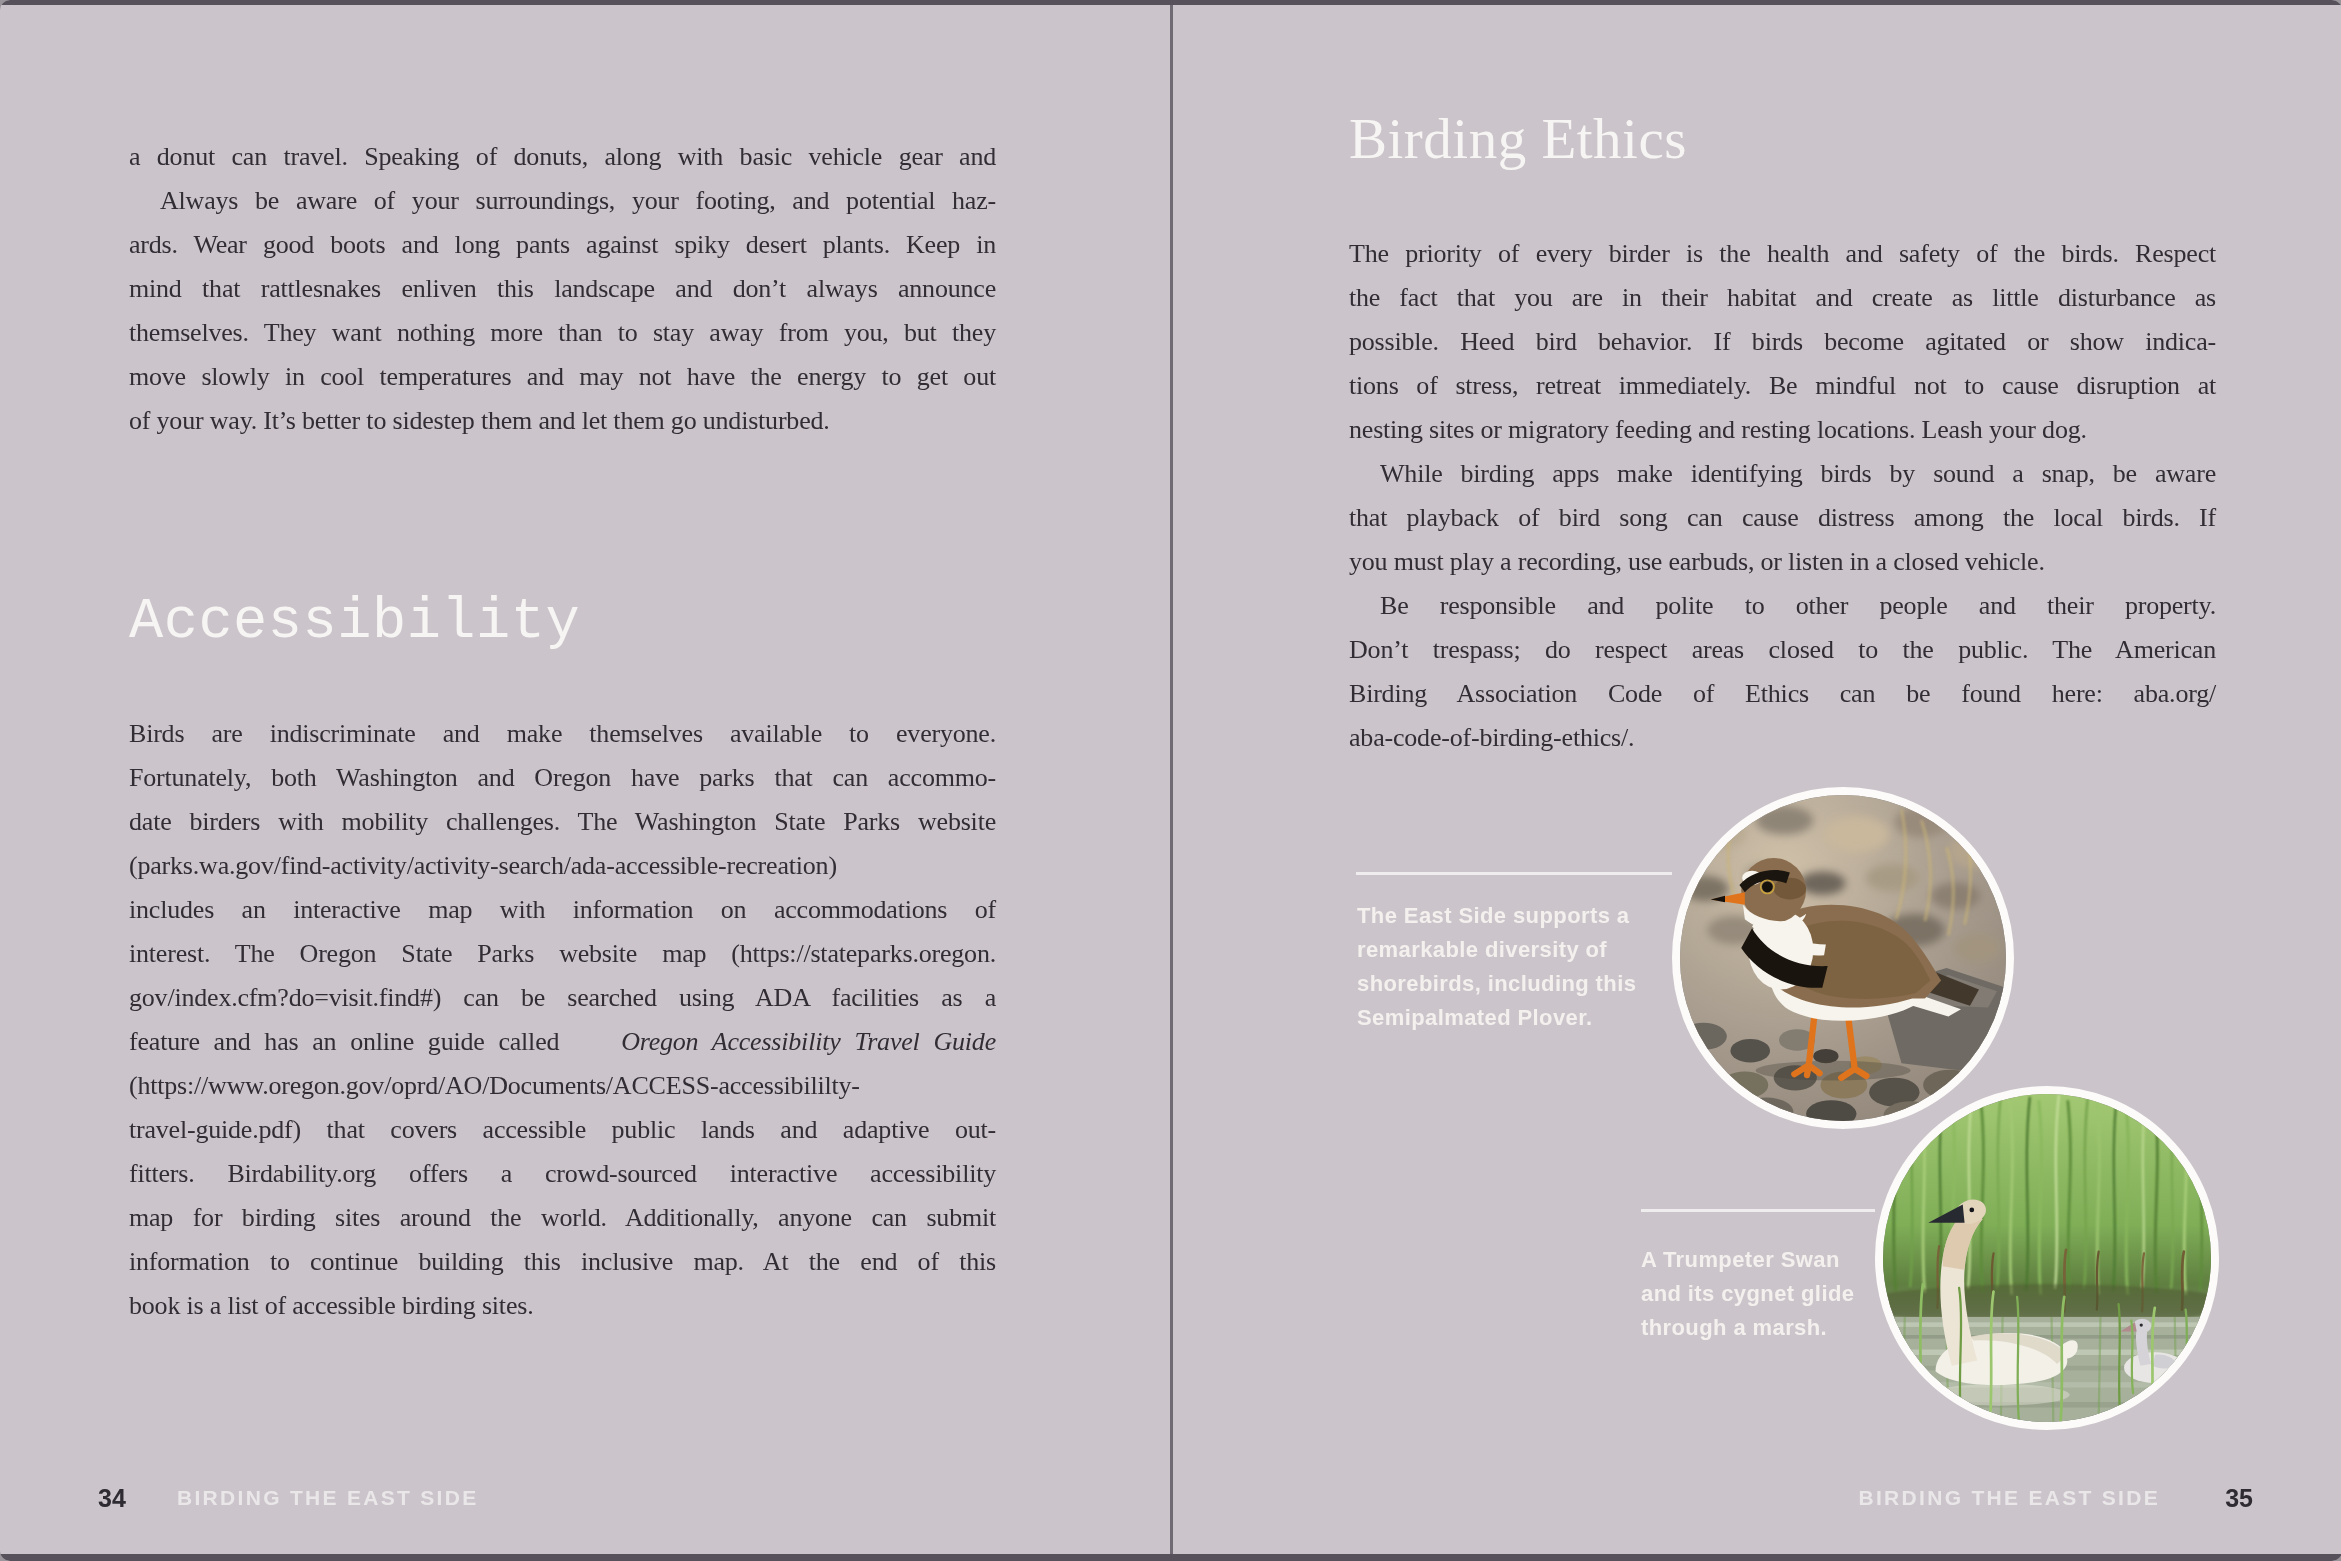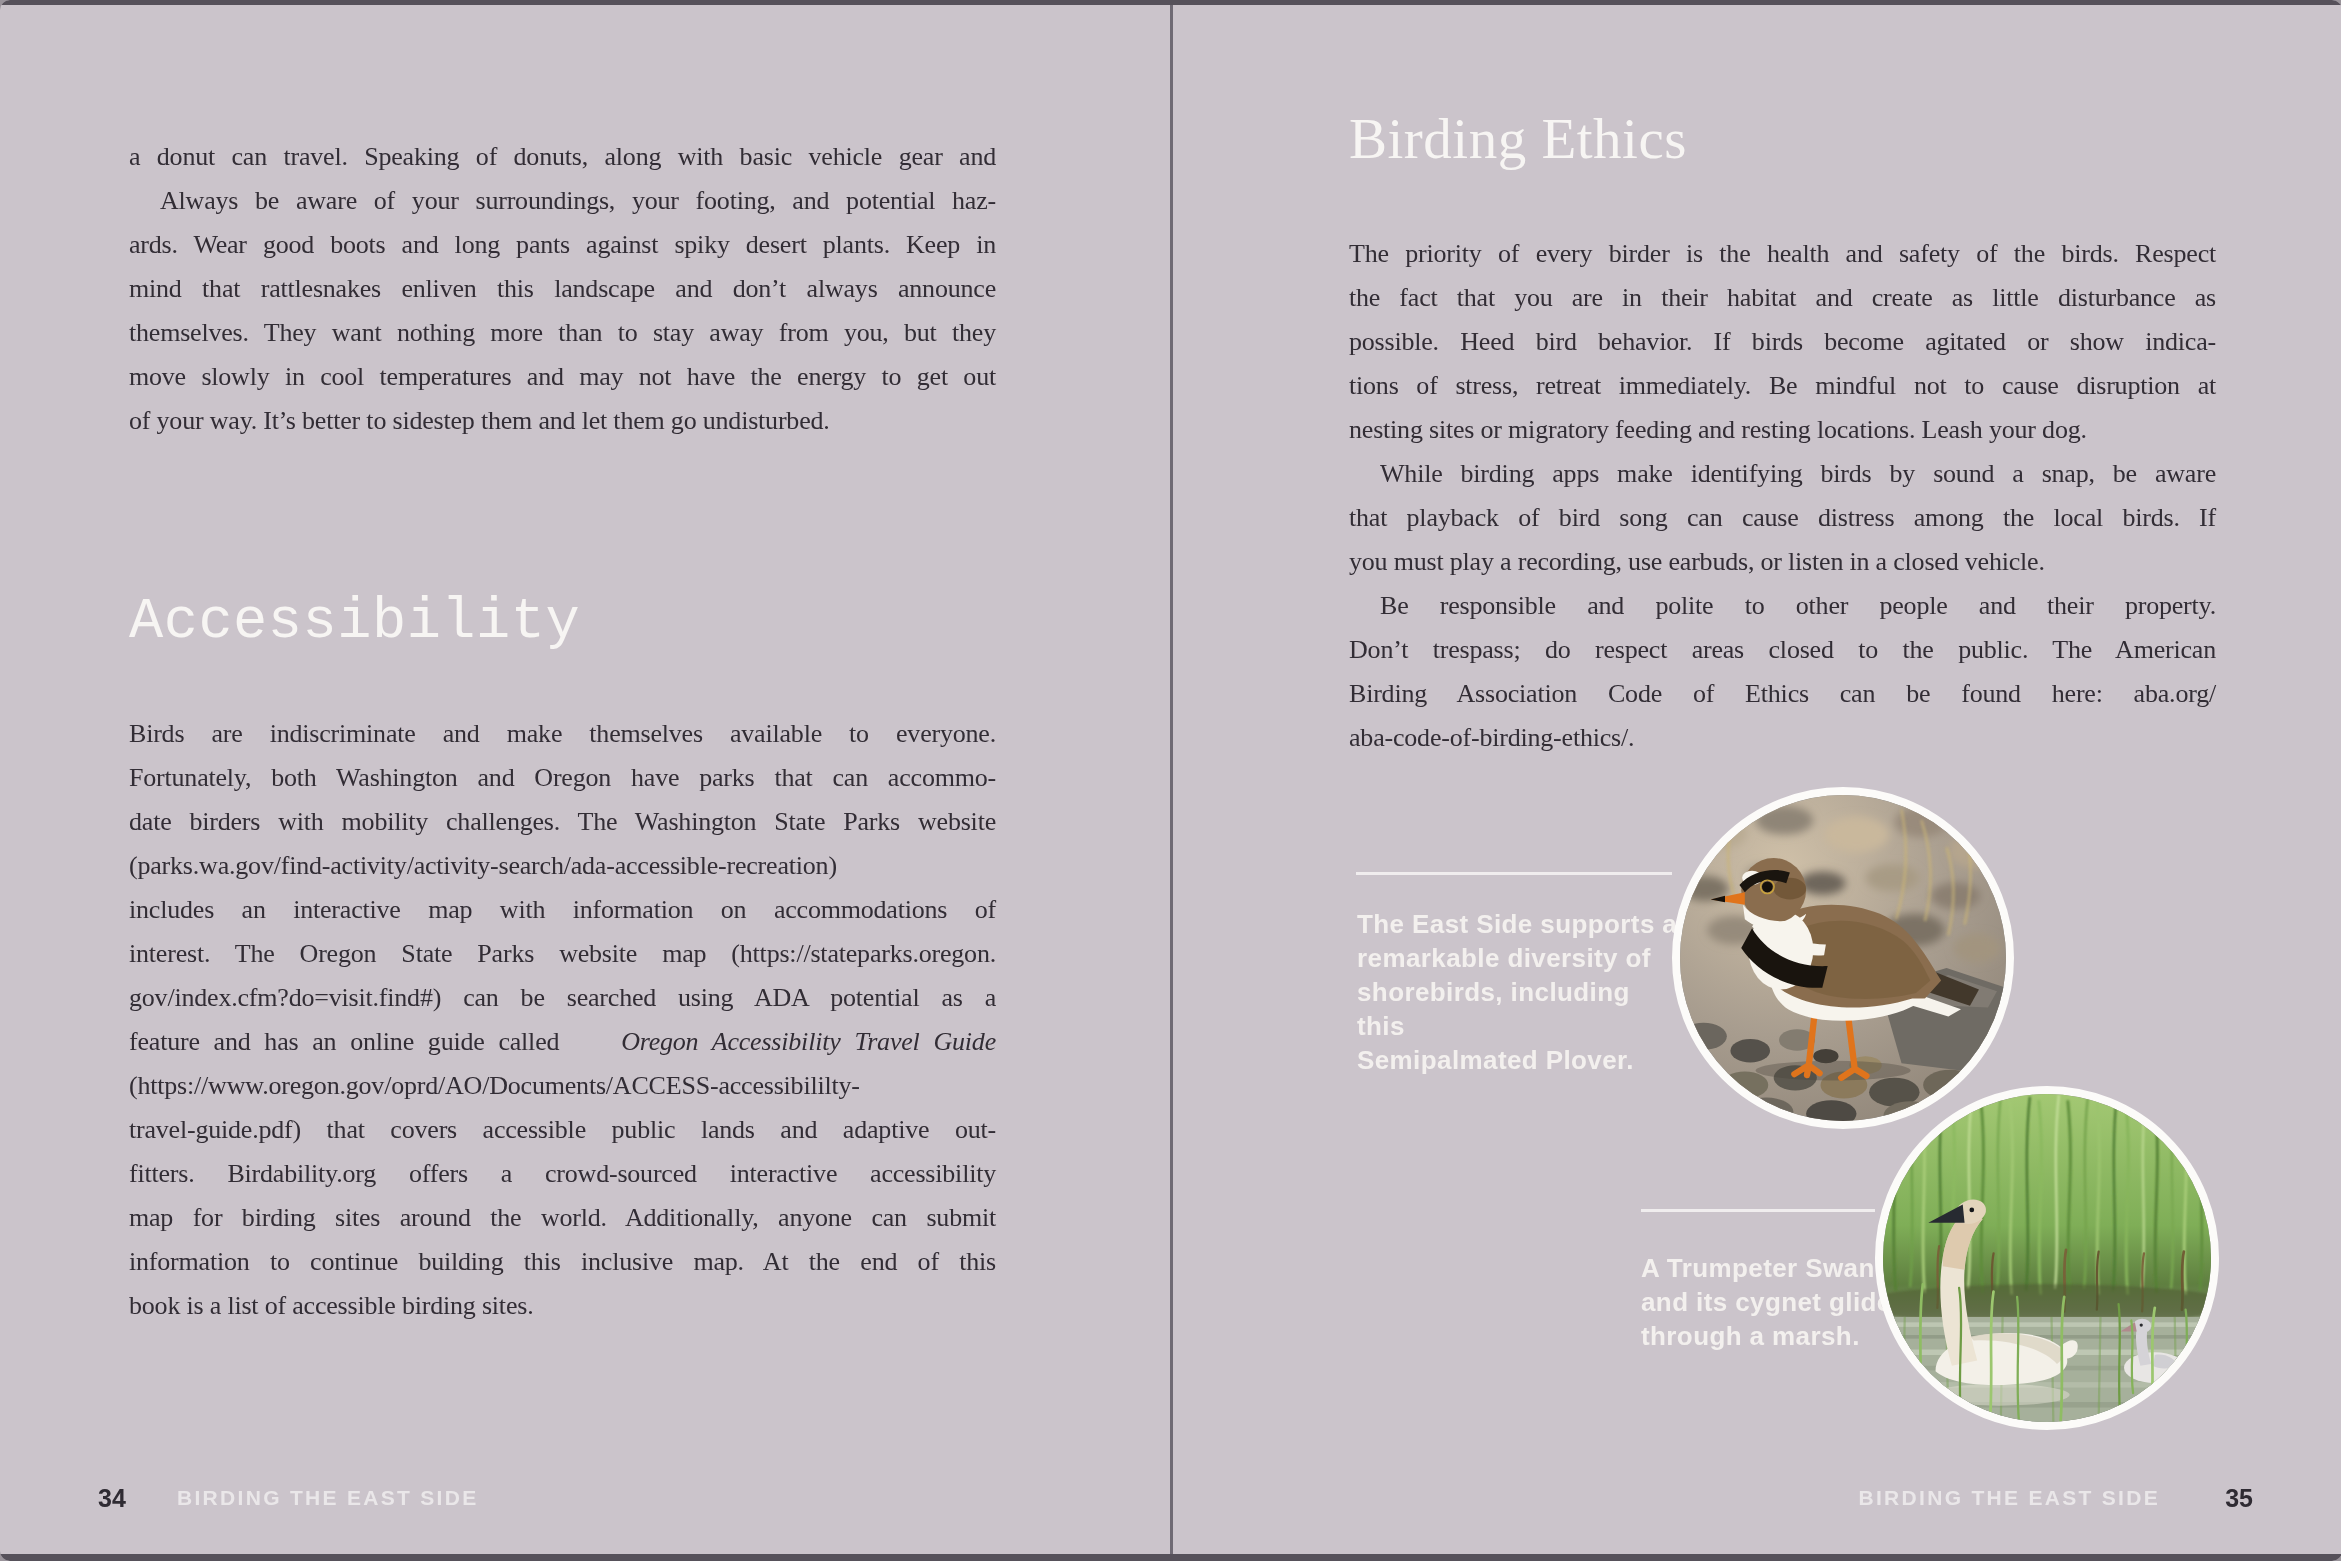--- a/index.html
+++ b/index.html
@@ -22,22 +22,22 @@
   #gutter{position:absolute;left:1170px;top:5.4px;bottom:7.2px;width:2.7px;background:var(--gutter-line);}
   .bodyblock{position:absolute;width:867px;font-size:26px;line-height:44px;
     color:var(--body-text);letter-spacing:-0.2px;}
   .ln{text-align:justify;text-align-last:justify;white-space:normal;}
   .ln.last{text-align-last:left;}
   .ln.ind{text-indent:31px;}
   .it{font-style:italic;margin-left:48px;}
   .heading{position:absolute;font-size:57px;line-height:1.15;color:var(--heading-text);
     white-space:nowrap;letter-spacing:0.5px;font-weight:400;}
   .caption{position:absolute;font-family:"Liberation Sans","DejaVu Sans",sans-serif;
-    font-weight:700;font-size:26px;line-height:34px;color:var(--caption-text);
-    letter-spacing:0.4px;margin-top:8px;}
+    font-weight:700;font-size:22px;line-height:34px;color:var(--caption-text);
+    letter-spacing:0.4px;}
   .caption-rule{position:absolute;height:2.7px;background:var(--rule);}
   .photo-circle{position:absolute;border-radius:50%;border:8px solid var(--ring);
     overflow:hidden;background:#888;}
   .photo-circle svg{display:block;width:100%;height:100%;}
   .footer-title{position:absolute;top:1486px;font-family:"Liberation Sans","DejaVu Sans",sans-serif;
     font-weight:700;font-size:21px;letter-spacing:2.3px;color:var(--footer-title);white-space:nowrap;}
   .page-num{position:absolute;top:1484px;font-family:"Liberation Sans","DejaVu Sans",sans-serif;
     font-weight:700;font-size:25px;color:var(--page-number);margin-left:8px;}
 </style>
 </head>
@@ -62,21 +62,21 @@
 
     <div class="heading" style="left:129px;top:590px;font-family:Liberation Mono, monospace;">Accessibility</div>
 
     <div class="bodyblock" style="left:129px;top:712px;">
         <div class="ln"><span>Birds are indiscriminate and make themselves available to everyone.</span></div>
         <div class="ln"><span>Fortunately, both Washington and Oregon have parks that can accommo-</span></div>
         <div class="ln"><span>date birders with mobility challenges. The Washington State Parks website</span></div>
         <div class="ln"><span>(parks.wa.gov/find-activity/activity-search/ada-accessible-recreation)</span></div>
         <div class="ln"><span>includes an interactive map with information on accommodations of</span></div>
         <div class="ln"><span>interest. The Oregon State Parks website map (https://stateparks.oregon.</span></div>
-        <div class="ln"><span>gov/index.cfm?do=visit.find#) can be searched using ADA potential as a</span></div>
+        <div class="ln"><span>gov/index.cfm?do=visit.find#) can be searched using ADA facilities as a</span></div>
         <div class="ln"><span>feature and has an online guide called </span><span class="it">Oregon Accessibility Travel Guide</span></div>
         <div class="ln"><span>(https://www.oregon.gov/oprd/AO/Documents/ACCESS-accessibililty-</span></div>
         <div class="ln"><span>travel-guide.pdf) that covers accessible public lands and adaptive out-</span></div>
         <div class="ln"><span>fitters. Birdability.org offers a crowd-sourced interactive accessibility</span></div>
         <div class="ln"><span>map for birding sites around the world. Additionally, anyone can submit</span></div>
         <div class="ln"><span>information to continue building this inclusive map. At the end of this</span></div>
         <div class="ln last"><span>book is a list of accessible birding sites.</span></div>
       </div>
 
     <span class="page-num" style="left:90px;">34</span>

